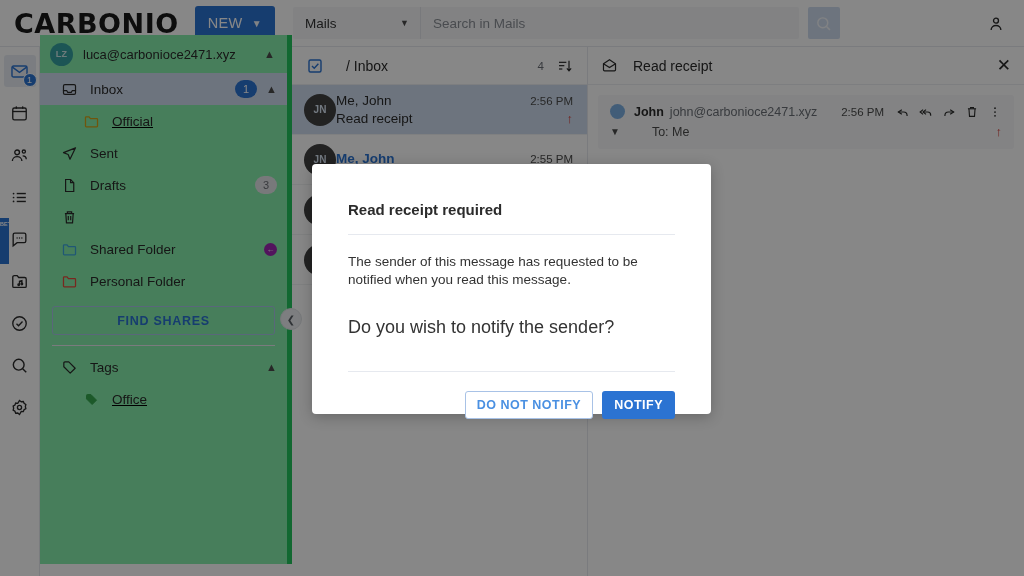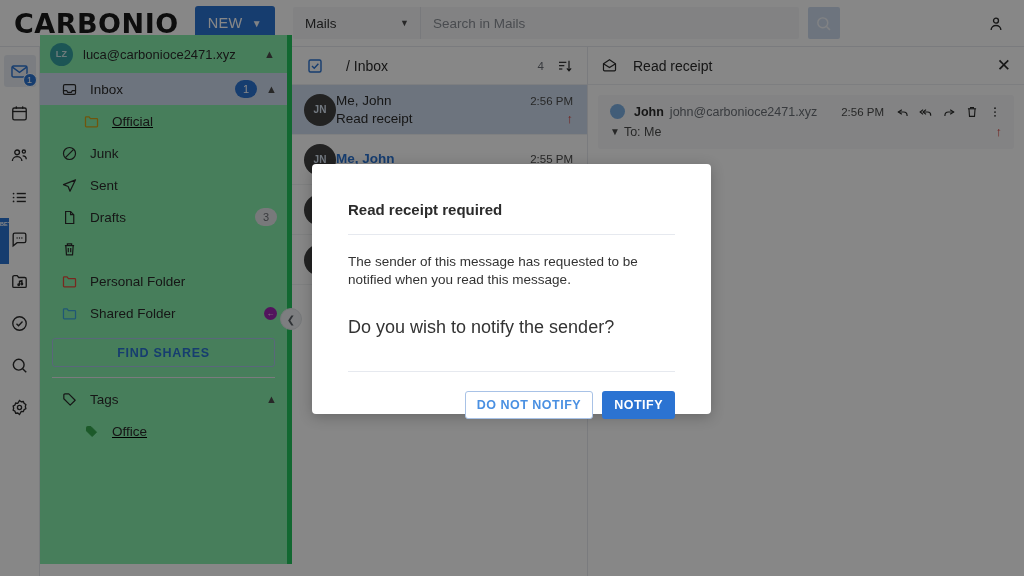--- a/index.html
+++ b/index.html
@@ -178,21 +178,21 @@
   .mail-row1 { display: flex; align-items: center; }
   .mail-avatar {
     width: 15px; height: 15px; border-radius: 50%; background: #7eb0e2;
   }
   .mail-name { margin-left: 9px; font-size: 12.5px; font-weight: 700; color: #2b2b2b; }
   .mail-addr { margin-left: 6px; font-size: 12.5px; color: #6b6f76; flex: 1; }
   .mail-time { font-size: 11.5px; color: #4b4b4b; margin-right: 12px; }
   .mail-actions { display: flex; align-items: center; gap: 9px; }
   .mail-actions span { cursor: pointer; color: #2b2b2b; display: flex; }
   .mail-row2 { display: flex; align-items: center; margin-top: 5px; }
-  .mail-to { margin-left: 4px; font-size: 12.5px; color: #4b4b4b; flex: 1; }
+  .mail-to { margin-left: 32px; font-size: 12.5px; color: #4b4b4b; flex: 1; }
   .mail-to b { font-weight: 400; }
   .mail-row2 .red-arrow { color: #d5352f; font-size: 13px; }
   .to-chev { font-size: 10px; color: #4b4b4b; cursor: pointer; }
   .mail-body { padding: 18px 22px; font-size: 13.5px; color: #2b2b2b; }
 
   
   .overlay {
     position: absolute; inset: 0; background: rgba(0,0,0,0.47); z-index: 20;
   }
   .dialog {
@@ -368,29 +368,20 @@
 
     <div class="folder indent">
       <span class="ficon">
         <svg width="17" height="17" viewBox="0 0 24 24" fill="none" stroke="#d4a017" stroke-width="1.8">
           <path d="M3.5 18.5V6.5a1 1 0 011-1h4l2 2.5h9a1 1 0 011 1v9.5a1 1 0 01-1 1h-15a1 1 0 01-1-1z"></path>
         </svg>
       </span>
       <span class="flabel">Official</span>
     </div>
 
-    <div class="folder">
-      <span class="ficon">
-        <svg width="17" height="17" viewBox="0 0 24 24" fill="none" stroke="#2b2b2b" stroke-width="1.7">
-          <circle cx="12" cy="12" r="8.5"></circle>
-            <line x1="6.2" y1="17.8" x2="17.8" y2="6.2"></line>
-        </svg>
-      </span>
-      <span class="flabel">Junk</span>
-    </div>
 
     <div class="folder">
       <span class="ficon">
         <svg width="17" height="17" viewBox="0 0 24 24" fill="none" stroke="#2b2b2b" stroke-width="1.7" stroke-linejoin="round">
           <path d="M20.5 4L3.5 10.8l6.6 2.6 2.6 6.6z"></path>
         </svg>
       </span>
       <span class="flabel">Sent</span>
     </div>
 
@@ -412,35 +403,35 @@
             <path d="M9 6.5V4.2h6V6.5"></path>
           <path d="M6.8 6.5l.9 13h8.6l.9-13"></path>
             <line x1="10.3" y1="10" x2="10.3" y2="16"></line>
           <line x1="13.7" y1="10" x2="13.7" y2="16"></line>
         </svg>
       </span>
     </div>
 
     <div class="folder">
       <span class="ficon">
+        <svg width="17" height="17" viewBox="0 0 24 24" fill="none" stroke="#3da5dd" stroke-width="1.8">
+          <path d="M3.5 18.5V6.5a1 1 0 011-1h4l2 2.5h9a1 1 0 011 1v9.5a1 1 0 01-1 1h-15a1 1 0 01-1-1z"></path>
+        </svg>
+      </span>
+      <span class="flabel">Shared Folder</span>
+      <span class="share-badge">←</span>
+    </div>
+
+    <div class="folder">
+      <span class="ficon">
         <svg width="17" height="17" viewBox="0 0 24 24" fill="none" stroke="#e24b3c" stroke-width="1.8">
           <path d="M3.5 18.5V6.5a1 1 0 011-1h4l2 2.5h9a1 1 0 011 1v9.5a1 1 0 01-1 1h-15a1 1 0 01-1-1z"></path>
         </svg>
       </span>
       <span class="flabel">Personal Folder</span>
-    </div>
-
-    <div class="folder">
-      <span class="ficon">
-        <svg width="17" height="17" viewBox="0 0 24 24" fill="none" stroke="#3da5dd" stroke-width="1.8">
-          <path d="M3.5 18.5V6.5a1 1 0 011-1h4l2 2.5h9a1 1 0 011 1v9.5a1 1 0 01-1 1h-15a1 1 0 01-1-1z"></path>
-        </svg>
-      </span>
-      <span class="flabel">Shared Folder</span>
-      <span class="share-badge">←</span>
     </div>
 
     <div class="find-shares">
       <span>FIND SHARES</span>
     </div>
 
     <div class="sb-divider"></div>
 
     <div class="folder" style="margin-top:5px">
       <span class="ficon">

